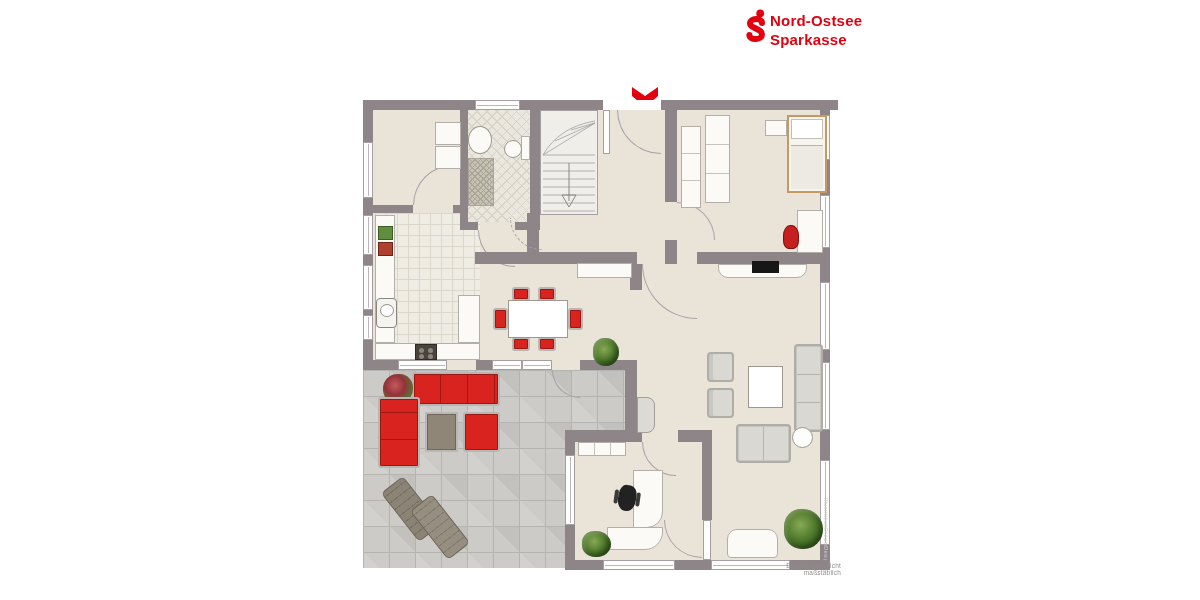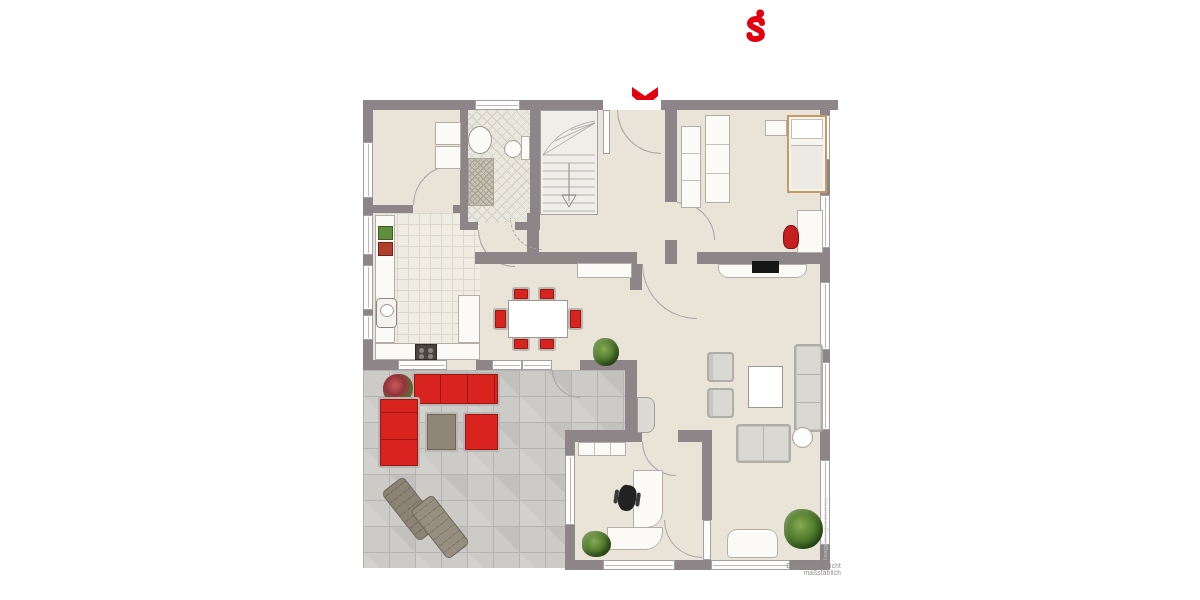--- a/index.html
+++ b/index.html
@@ -42,20 +42,24 @@
 <body>
 
 <div id="canvas">
 
   <div class="abs" style="left:744px;top:8px;width:24px;height:36px;">
     <svg width="24" height="36" viewBox="0 0 40 58">
       <circle cx="27" cy="8" r="6.5" fill="#e3000f"></circle>
       <path d="M 30 24 C 30 15 10 15 10 25 C 10 34 30 32 30 43 C 30 53 9 53 9 44" stroke="#e3000f" stroke-width="10" fill="none" stroke-linecap="round"></path>
     </svg>
   </div>
+  <div class="abs" style="left:770px;top:11px;">
+    <div class="logo-text">Nord-Ostsee</div>
+    <div class="logo-text">Sparkasse</div>
+  </div>
 
   <div class="abs" style="left:363px;top:100px;width:475px;height:470px;">
 
     <div class="abs" style="left:269px;top:-13px;width:26px;height:20px;">
       <svg width="26" height="20" viewBox="0 0 26 20">
           <polygon points="0,0 13,9 26,0 26,9 13,20 0,9" fill="#e3000f"></polygon>
         </svg>
     </div>
 
     <div class="abs floor" style="left:10px;top:10px;width:447px;height:450px;"></div>

